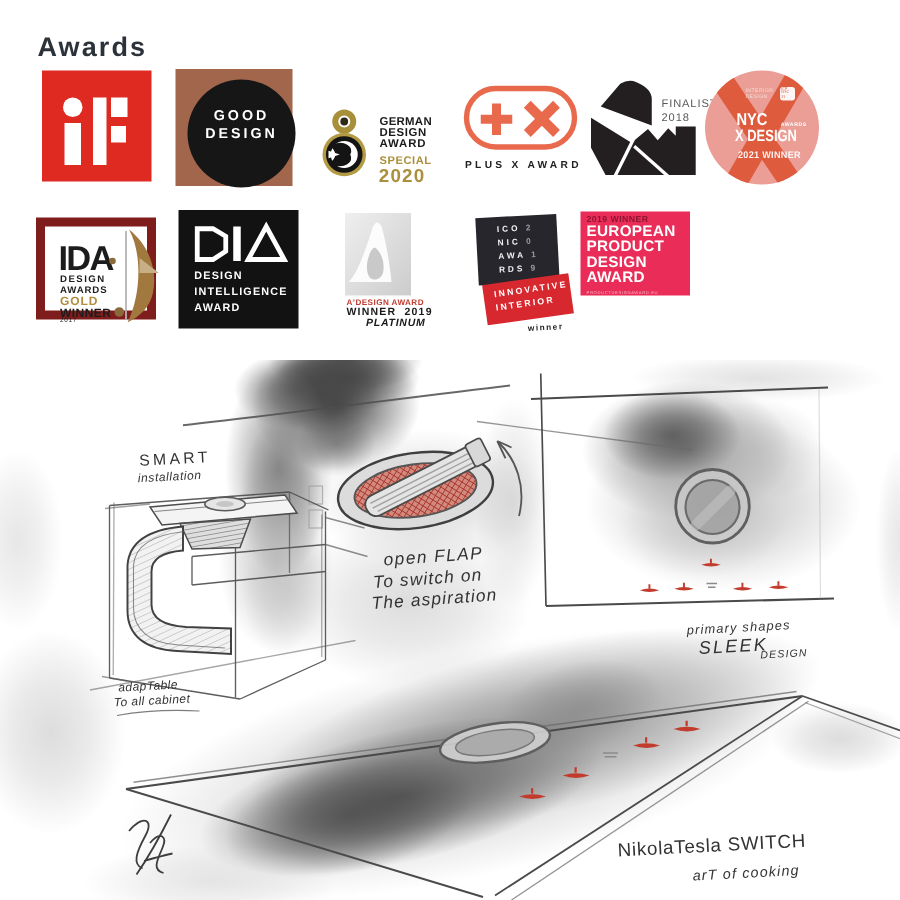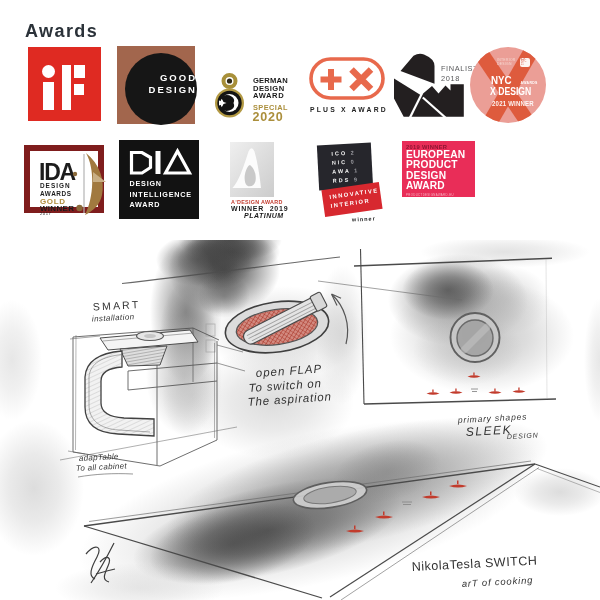--- a/index.html
+++ b/index.html
@@ -12,21 +12,21 @@
 <div class="ab" style="left:28px;top:47px;width:73px;height:74px;background:#df2a22">
   <div class="ab" style="left:14px;top:18px;width:13px;height:13px;border-radius:50%;background:#fff"></div>
   <div class="ab" style="left:15px;top:35px;width:11px;height:28px;background:#fff"></div>
   <div class="ab" style="left:34px;top:18px;width:9px;height:45px;background:#fff"></div>
   <div class="ab" style="left:46px;top:18px;width:11px;height:13px;background:#fff"></div>
   <div class="ab" style="left:46px;top:37px;width:10px;height:11px;background:#fff"></div>
 </div>
 
 <div class="ab" style="left:117px;top:46px;width:78px;height:78px;background:#a2664d">
   <div class="ab" style="left:8px;top:7px;width:72px;height:72px;border-radius:50%;background:#161616"></div>
-  <div class="ab" style="left:8px;top:26px;width:72px;height:26px;color:#fff;font-size:9.5px;font-weight:bold;letter-spacing:2px;text-align:right;line-height:11.5px">GOOD<br>DESIGN</div>
+  <div class="ab" style="left:8px;top:26px;width:72px;height:26px;color:#fff;font-size:9.5px;font-weight:bold;letter-spacing:2px;text-align:center;line-height:11.5px">GOOD<br>DESIGN</div>
 </div>
 
 <div class="ab" style="left:210px;top:67px;width:86px;height:56px">
 <svg width="86" height="56" viewBox="0 0 86 56">
   <circle cx="19.5" cy="14" r="6" fill="none" stroke="#a8903a" stroke-width="4"></circle>
   <circle cx="19.5" cy="14" r="2.6" fill="#2e2817"></circle>
   <circle cx="19.5" cy="36" r="14.5" fill="#b39a44"></circle>
   <circle cx="19.5" cy="36" r="12.2" fill="#141414"></circle>
   <circle cx="19.5" cy="36" r="9" fill="#fff"></circle>
   <path d="M9.5,30 Q17,26.5 21.5,29.5 Q25.5,32 23.5,36 Q25.5,40 21.5,42.5 Q17,45.5 9.5,42 Q13.5,39 13.5,36 Q13.5,33 9.5,30 Z" fill="#141414"></path>
@@ -124,21 +124,21 @@
 <div class="ab" style="left:318px;top:140px;width:70px;height:80px">
   <div class="ab" style="left:0px;top:4px;width:54px;height:45px;background:#26262c;transform:rotate(-3deg)">
     <div class="tt" style="left:14px;top:4.5px;font-size:5.5px;font-weight:bold;color:#f2f2f2;line-height:9.3px;letter-spacing:2px">ICO <span style="color:#9a9aa0">2</span><br>NIC <span style="color:#9a9aa0">0</span><br>AWA <span style="color:#9a9aa0">1</span><br>RDS <span style="color:#9a9aa0">9</span></div>
   </div>
   <div class="ab" style="left:5px;top:46px;width:58px;height:27px;background:#d7282f;transform:rotate(-8deg)">
     <div class="tt" style="left:7px;top:4px;font-size:5.8px;font-weight:bold;color:#fff;line-height:9.2px;letter-spacing:1.5px">INNOVATIVE<br>INTERIOR</div>
   </div>
   <div class="tt" style="left:34px;top:76px;font-size:5.5px;font-weight:bold;color:#222;letter-spacing:1px;transform:rotate(-3deg)">winner</div>
 </div>
 
-<div class="ab" style="left:402px;top:141px;width:73px;height:56px;background:#e92d58">
+<div class="ab" style="left:387px;top:141px;width:73px;height:56px;background:#e92d58">
   <div class="tt" style="left:4px;top:3px;font-size:5.8px;font-weight:bold;color:#8d1532;letter-spacing:.3px">2019 WINNER</div>
   <div class="tt" style="left:4px;top:8.5px;font-size:10.2px;font-weight:bold;color:#fff;line-height:10.6px;letter-spacing:.2px">EUROPEAN<br>PRODUCT<br>DESIGN<br>AWARD</div>
   <div class="tt" style="left:4px;top:52px;font-size:2.8px;color:#f7b8c6;letter-spacing:.4px">PRODUCTDESIGNAWARD.EU</div>
 </div>
 
 <svg class="ab" style="left:0;top:240px" width="600" height="360" viewBox="0 240 600 360">
   <defs>
     <radialGradient id="rgDark">
         <stop offset="0" stop-color="#454545" stop-opacity=".95"></stop>
         <stop offset="0.45" stop-color="#454545" stop-opacity=".6"></stop>

